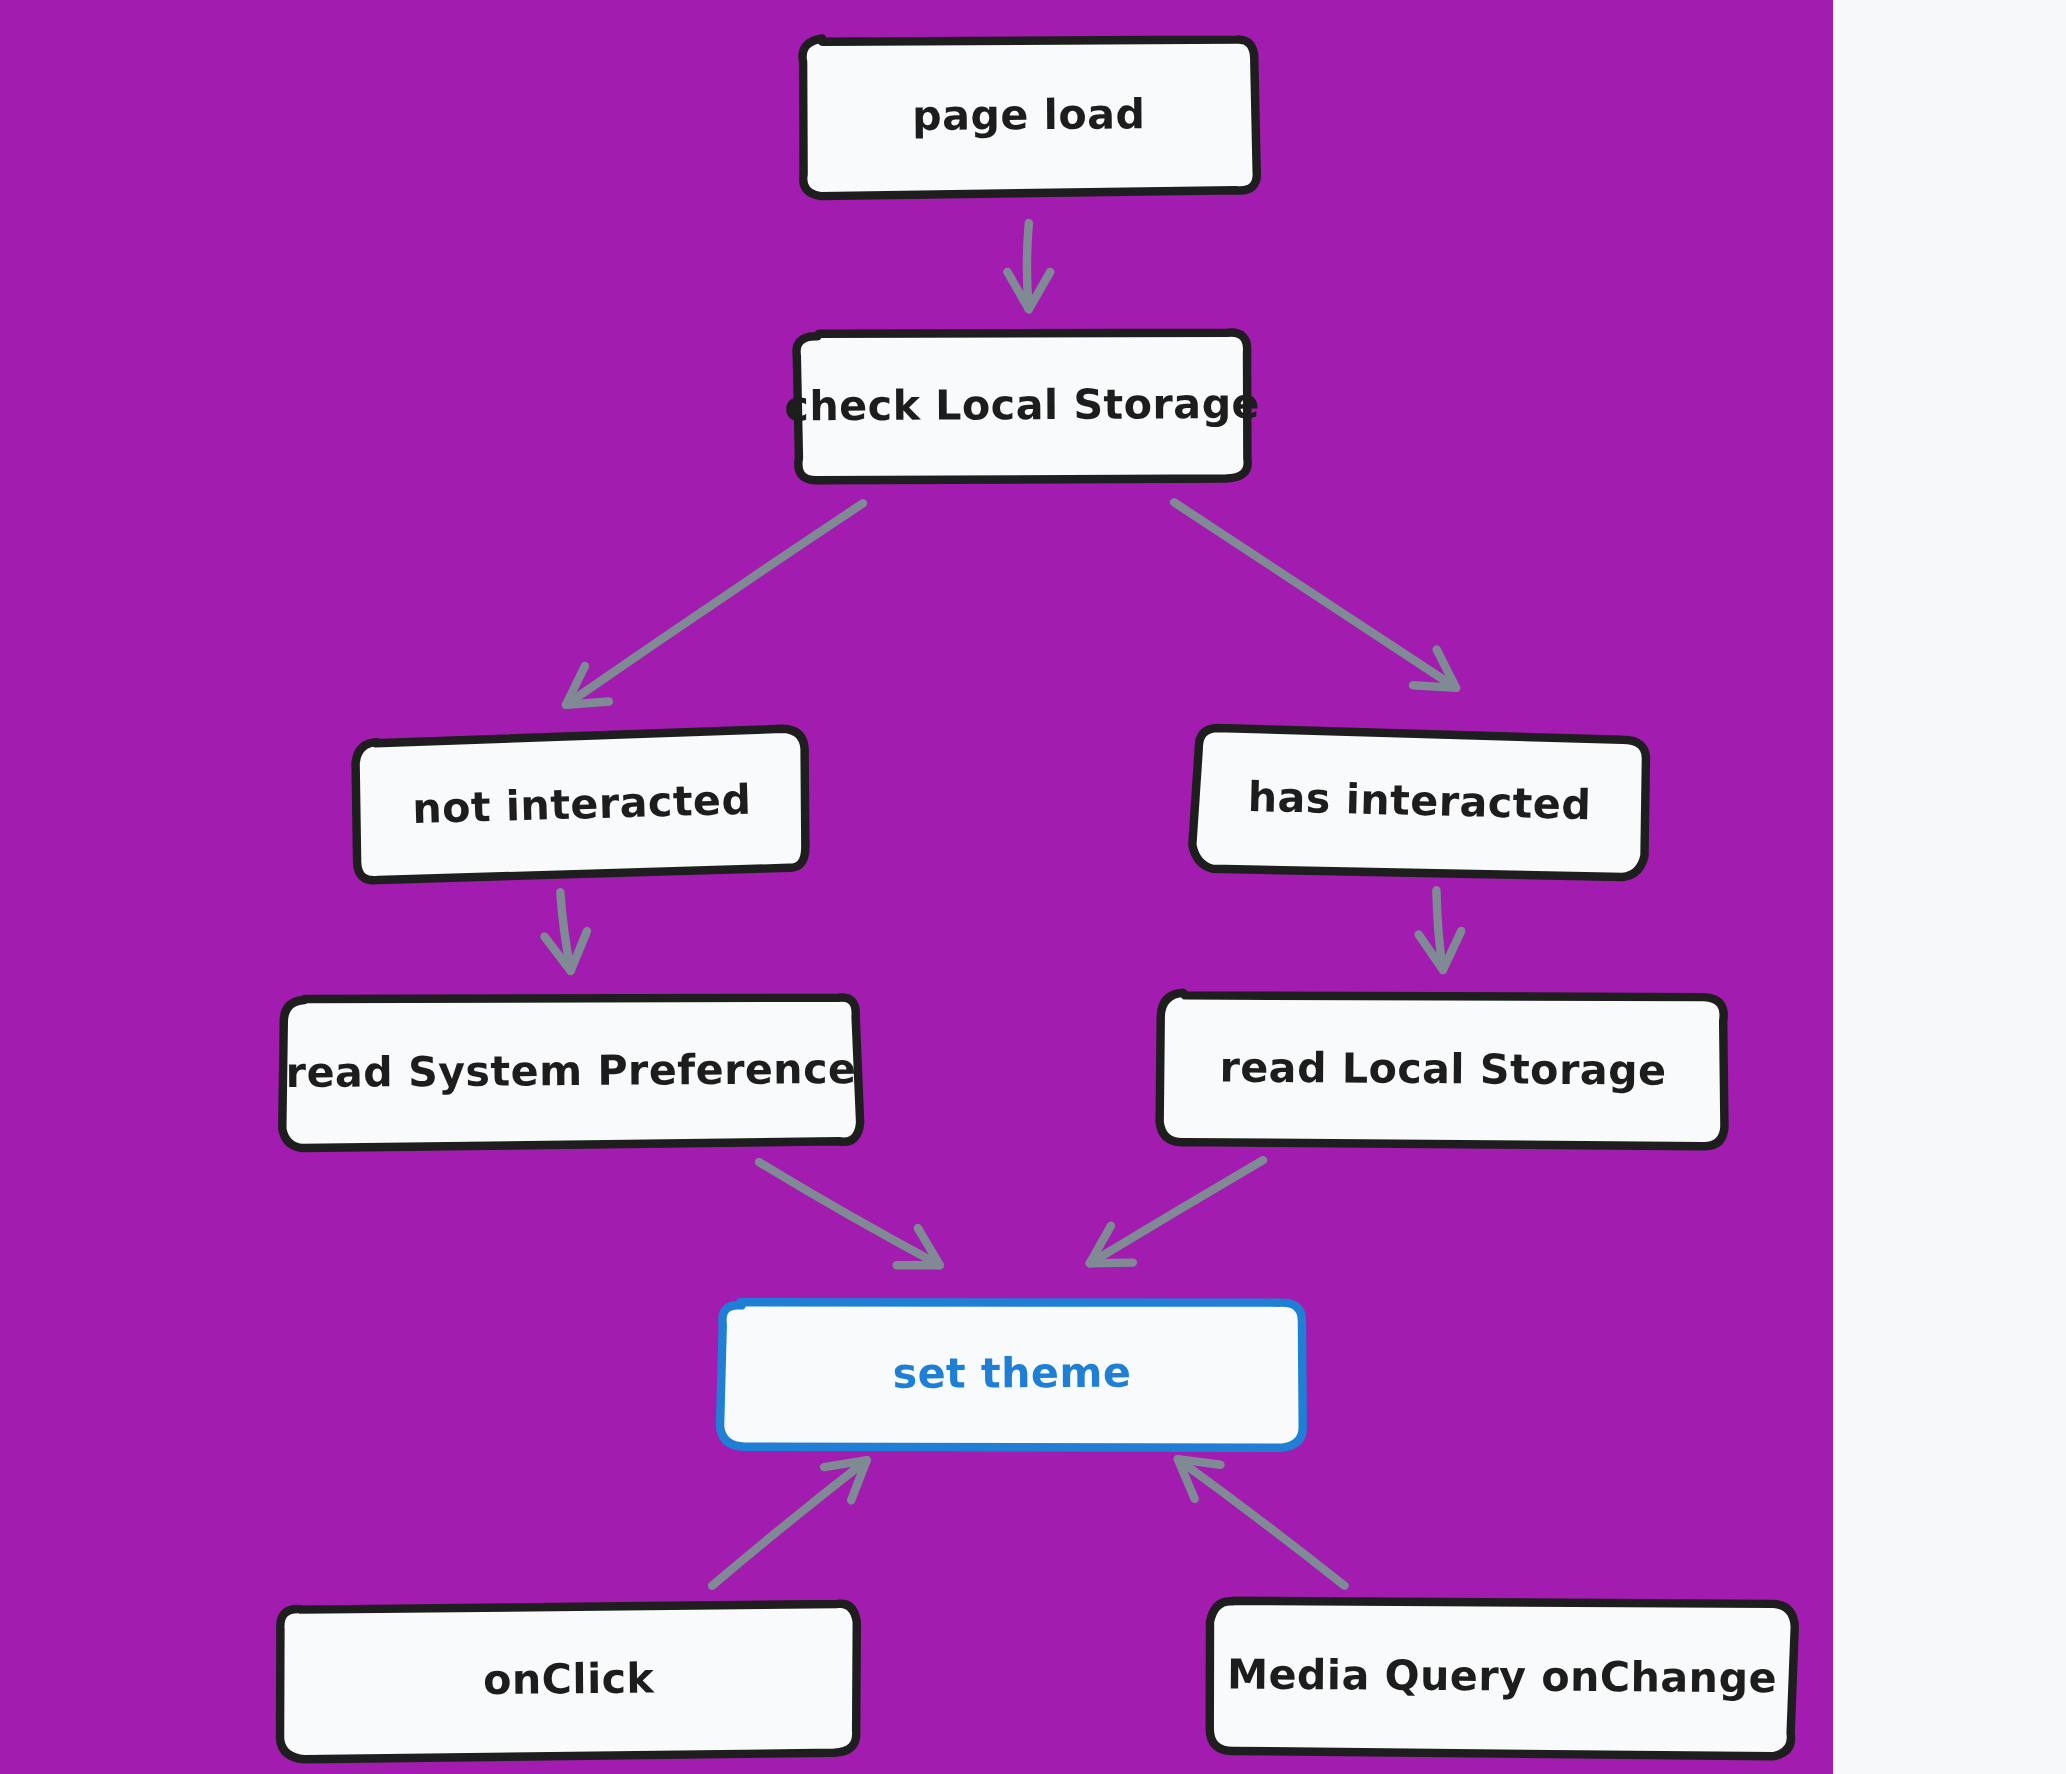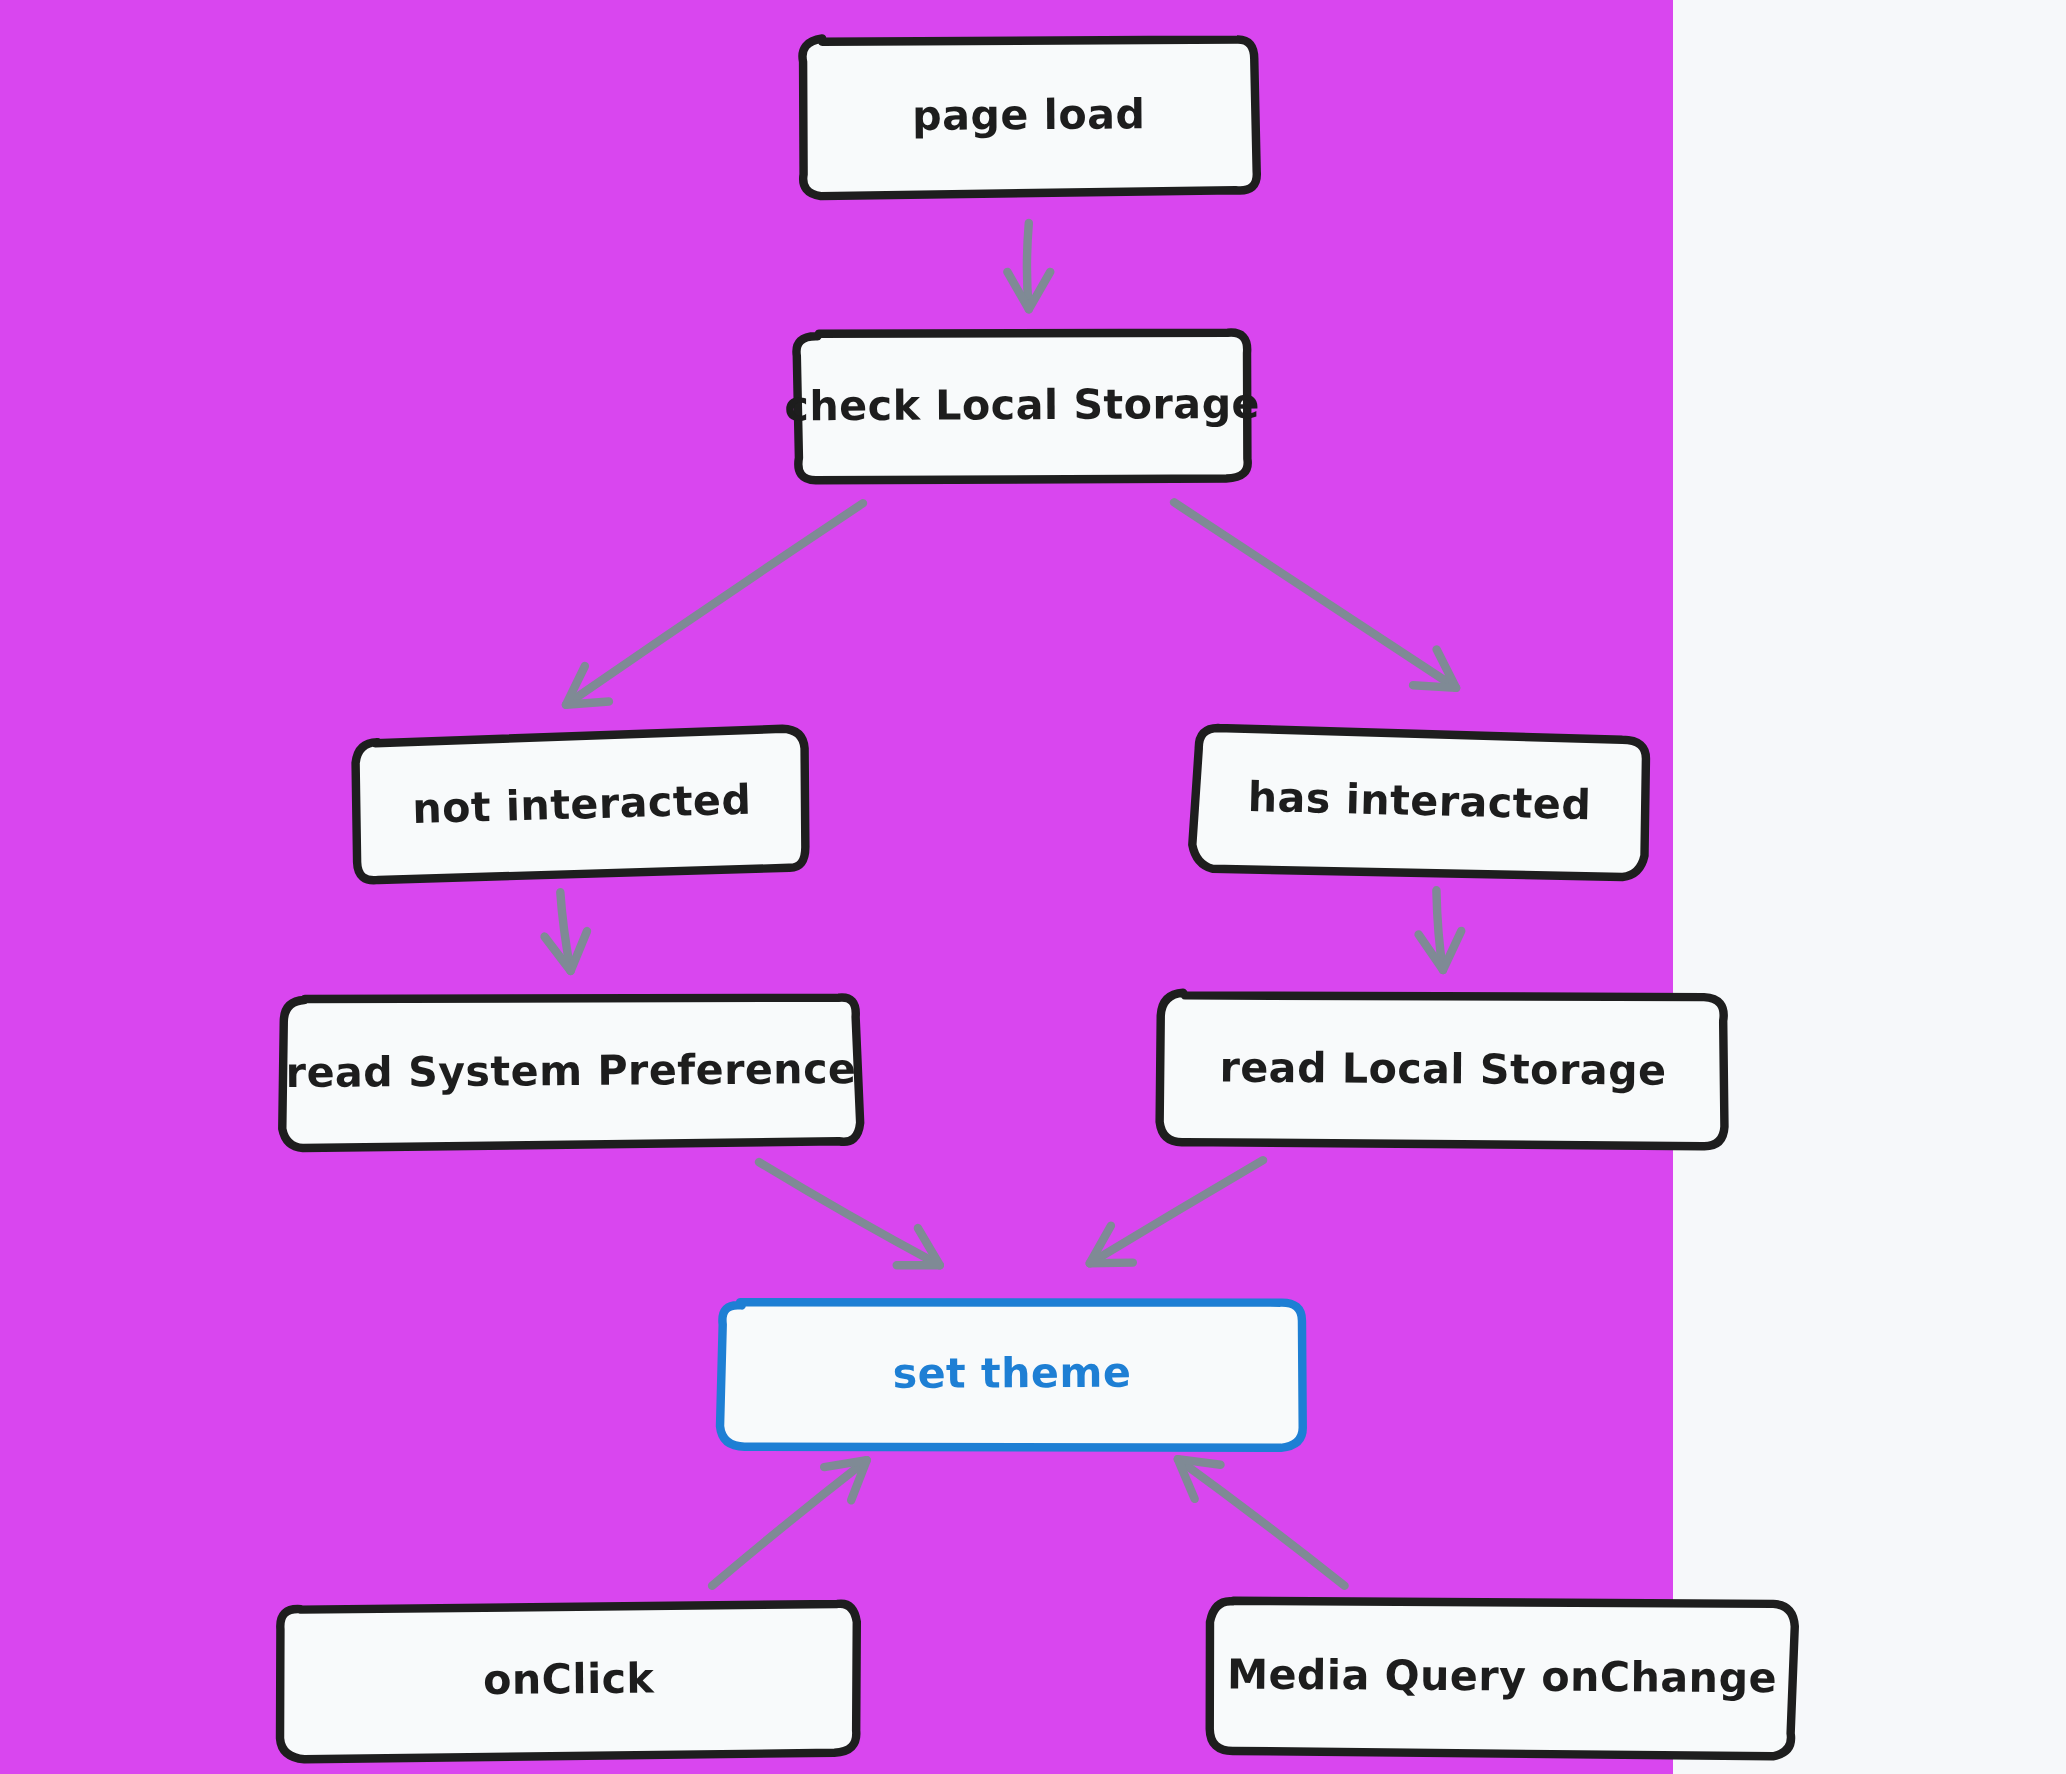--- a/index.html
+++ b/index.html
@@ -9,23 +9,23 @@
     background: #f6f8fa;
   }
   body {
     width: 2067px;
     height: 1775px;
     overflow: hidden;
     font-family: "DejaVu Sans", sans-serif;
   }
   #diagram-root {
     position: relative;
-    width: 1673px;
+    width: 1833px;
     height: 1775px;
-    background: #d946ef;
+    background: #a21caf;
   }
   #flow-svg {
     position: absolute;
     inset: 0;
     width: 2067px;
     height: 1775px;
     display: block;
   }
   .node-label {
     font-family: "DejaVu Sans", sans-serif;

